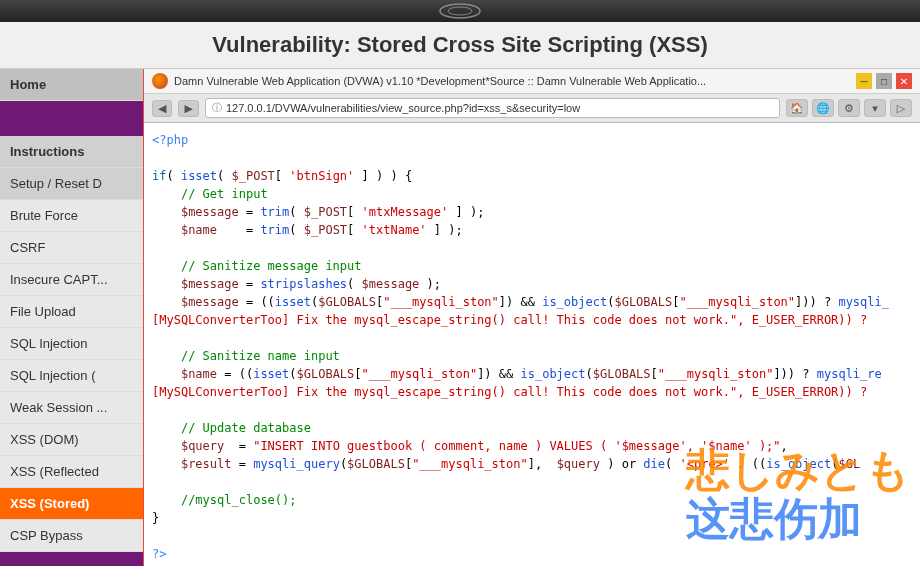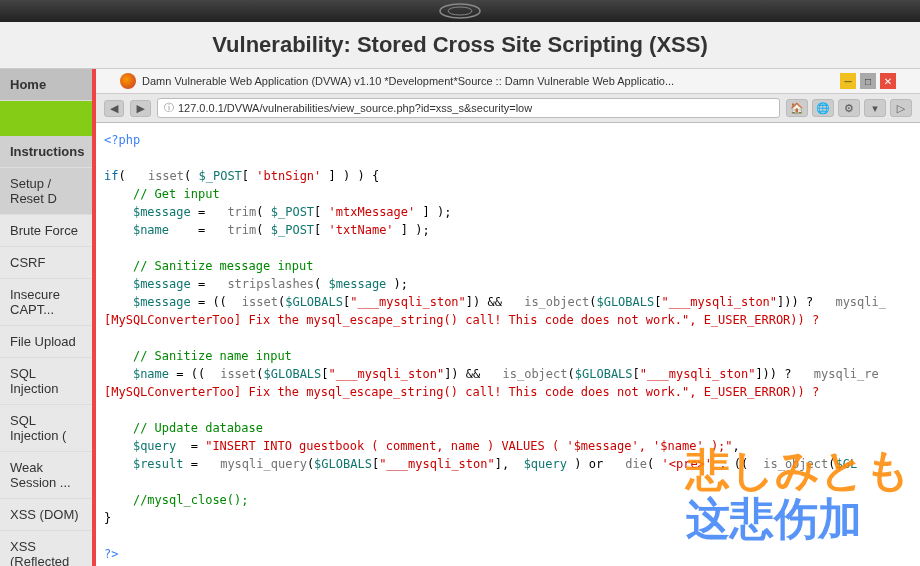--- a/index.html
+++ b/index.html
@@ -43,23 +43,23 @@
 
     
     .content-area {
       display: flex;
       flex: 1;
       overflow: hidden;
     }
 
     
     .sidebar {
-      width: 96px;
-      background: #84cc16;
-      border-right: 4px solid #ef4444;
+      width: 144px;
+      background: #701a75;
+      border-right: 1px solid #ef4444;
       flex-shrink: 0;
       overflow-y: auto;
     }
     .sidebar-item {
       display: block;
       padding: 8px 10px;
       font-size: 13px;
       color: #333;
       border-bottom: 1px solid #ddd;
       cursor: pointer;
@@ -92,21 +92,21 @@
       overflow: hidden;
     }
 
     
     .browser-chrome {
       background: #e8e8e8;
       border-bottom: 1px solid #bbb;
     }
     .browser-titlebar {
       background: #f5f5f5;
-      padding: 4px 24px;
+      padding: 4px 8px;
       display: flex;
       align-items: center;
       justify-content: space-between;
       border-bottom: 1px solid #ccc;
       font-size: 11px;
       color: #333;
     }
     .browser-title-text {
       display: flex;
       align-items: center;
@@ -200,23 +200,23 @@
       line-height: 1.5;
       padding: 8px;
       position: relative;
     }
     .code-area pre {
       white-space: pre;
     }
     .c-keyword { color: #0369a1; }
     .c-string { color: #cc0000; }
     .c-comment { color: #008800; }
-    .c-variable { color: #0f766e; }
+    .c-variable { color: #7f1d1d; }
     .c-php-tag { color: #3b82f6; }
-    .c-function { color: #737373; margin-left: 15px; }
+    .c-function { color: #1d4ed8; }
     .c-warning { color: #cc0000; }
 
     
     .code-area::-webkit-scrollbar { width: 8px; height: 8px; }
     .code-area::-webkit-scrollbar-track { background: #f0f0f0; }
     .code-area::-webkit-scrollbar-thumb { background: #aaa; }
 
     
     .overlay-text {
       position: absolute;

